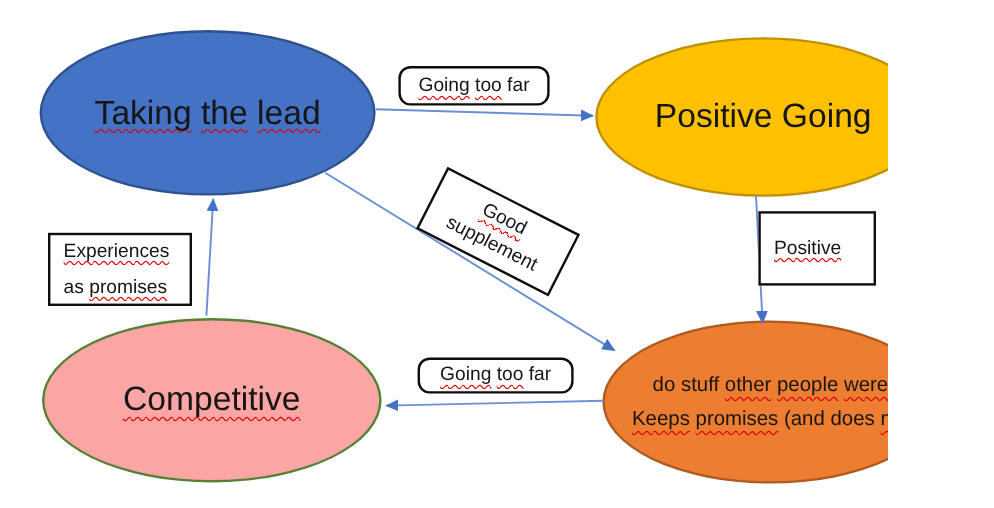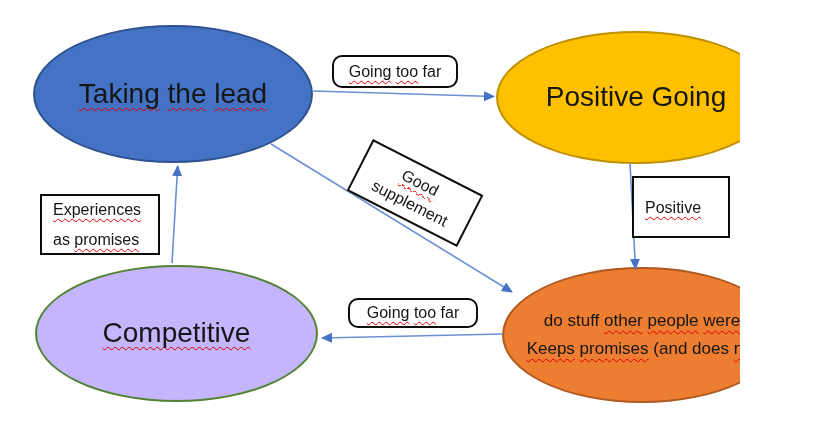--- a/index.html
+++ b/index.html
@@ -50,21 +50,21 @@
         <div class="tline"><span class="sq">Taking</span> <span class="sq">the</span> <span class="sq">lead</span></div>
       </div>
   </div>
 
   <div class="node" id="node-gold" style="left: 496px; top: 31px; width: 280px; height: 133px; background-color: rgb(255, 192, 0); border-color: rgb(191, 144, 0);">
     <div class="node-text big">
         <div class="tline"><span>Positive</span> <span>Going</span></div>
       </div>
   </div>
 
-  <div class="node" id="node-green" style="left: 35px; top: 265px; width: 283px; height: 137px; background-color: #c4b5fd; border-color: rgb(84, 130, 53);">
+  <div class="node" id="node-green" style="left: 35px; top: 265px; width: 283px; height: 137px; background-color: #fca5a5; border-color: rgb(84, 130, 53);">
     <div class="node-text big">
         <div class="tline"><span class="sq">Competitive</span></div>
       </div>
   </div>
 
   <div class="node" id="node-orange" style="left: 502px; top: 267px; width: 280px; height: 136px; background-color: rgb(237, 125, 49); border-color: rgb(174, 90, 33);">
     <div class="node-text small">
         <div class="tline"><span>do</span> <span>stuff</span> <span class="sq">other</span> <span class="sq">people</span> <span class="sq">were</span></div>
         <div class="tline"><span class="sq">Keeps</span> <span class="sq">promises</span> <span>(and</span> <span>does</span> <span class="sq">not</span></div>
       </div>

